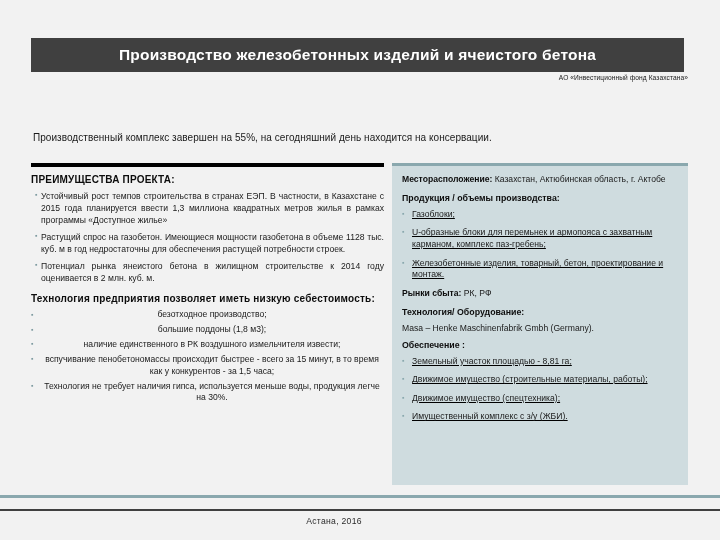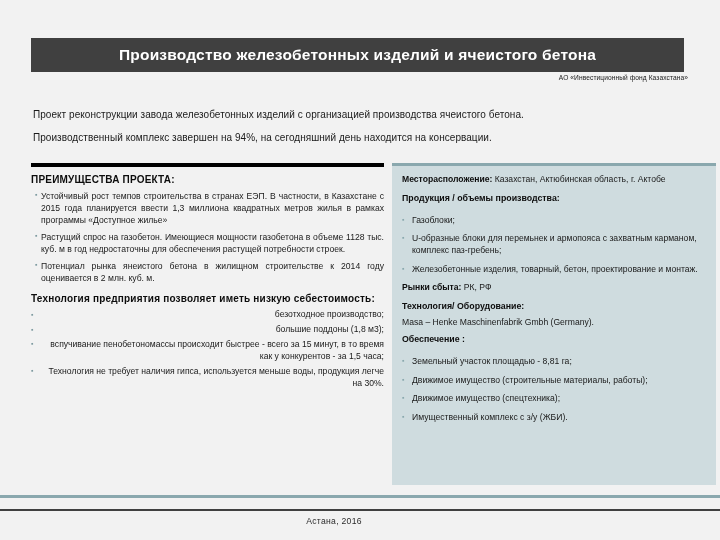--- a/index.html
+++ b/index.html
@@ -84,21 +84,21 @@
     top: 163px;
     width: 353px;
     border-top: 4px solid #000000;
     padding-top: 7px;
     box-sizing: border-box;
   }
   .col-right {
     position: absolute;
     left: 392px;
     top: 163px;
-    width: 324px;
+    width: 296px;
     background: #cfdcdf;
     border-top: 3px solid #8aa8ae;
     padding: 8px 10px 12px 10px;
     box-sizing: border-box;
     min-height: 322px;
   }
 
   .sec-head {
     font-size: 10px;
     font-weight: bold;
@@ -115,21 +115,21 @@
     margin: 0;
     padding: 0;
   }
   .bullet-list li {
     position: relative;
     font-size: 8.6px;
     color: #1a1a1a;
     line-height: 1.38;
     margin: 0 0 3px 0;
     padding-left: 9px;
-    text-align: right;
+    text-align: center;
   }
   .bullet-list li .bull {
     position: absolute;
     left: 0;
     top: 0.5px;
     font-size: 7px;
     color: #7f9ba1;
     line-height: 1.5;
   }
 
@@ -173,22 +173,23 @@
     color: #0d0d0d;
     margin: 0 0 6px 0;
   }
   .kv-plain {
     font-size: 8.6px;
     color: #1a1a1a;
     margin: 0 0 7px 0;
   }
   .r-list {
     list-style: none;
-    margin: 12px 0 7px 0;
-    padding: 0;
+    margin: 0 0 7px 0;
+    padding: 0;
+    text-decoration: underline;
   }
   .r-list li {
     position: relative;
     font-size: 8.6px;
     color: #1a1a1a;
     line-height: 1.35;
     margin: 0 0 7px 0;
     padding-left: 10px;
   }
   .r-list li .bull {
@@ -231,37 +232,37 @@
 <body>
 
 <div class="slide">
 
   <div class="title-banner">
     <span class="title-text">Производство железобетонных изделий и ячеистого бетона</span>
   </div>
 
   <div class="org-line">АО «Инвестиционный фонд Казахстана»</div>
 
-  <div class="gen-p1">Проект реконструкции завода железобетонных изделий с организацией производства ячеистого бетона.</div>
-  <div class="gen-p2">Производственный комплекс завершен на 94%, на сегодняшний день находится на консервации.</div>
+  <div class="gen-p2">Производственный комплекс завершен на 55%, на сегодняшний день находится на консервации.</div>
 
   <div class="col-left">
     <div class="sec-head">ПРЕИМУЩЕСТВА ПРОЕКТА:</div>
 
     <ul class="just-list">
       <li><span class="bull">▪</span><span>Устойчивый рост темпов строительства в странах ЕЭП. В частности, в Казахстане с 2015 года планируется ввести 1,3 миллиона квадратных метров жилья в рамках программы «Доступное жилье»</span></li>
       <li><span class="bull">▪</span><span>Растущий спрос на газобетон. Имеющиеся мощности газобетона в объеме 1128 тыс. куб. м в год недростаточны для обеспечения растущей потребности строек.</span></li>
       <li><span class="bull">▪</span><span>Потенциал рынка янеистого бетона в жилищном строительстве к 2014 году оценивается в 2 млн. куб. м.</span></li>
     </ul>
 
     <div class="sec-head sp">Технология предприятия позволяет иметь низкую себестоимость:</div>
 
     <ul class="bullet-list">
       <li><span class="bull">▪</span><span>безотходное производство;</span></li>
       <li><span class="bull">▪</span><span>большие поддоны (1,8 м3);</span></li>
+      <li><span class="bull">▪</span><span>наличие единственного в РК воздушного измельчителя извести;</span></li>
       <li><span class="bull">▪</span><span>вспучивание пенобетономассы происходит быстрее - всего за 15 минут, в то время как у конкурентов  - за 1,5 часа;</span></li>
       <li><span class="bull">▪</span><span>Технология не требует наличия гипса, используется меньше воды, продукция легче на 30%.</span></li>
     </ul>
   </div>
 
   <div class="col-right">
     <div class="kv"><b>Месторасположение:</b><span> Казахстан, Актюбинская область, г. Актобе</span></div>
 
     <div class="kv-head">Продукция / объемы производства:</div>
     <ul class="r-list">

